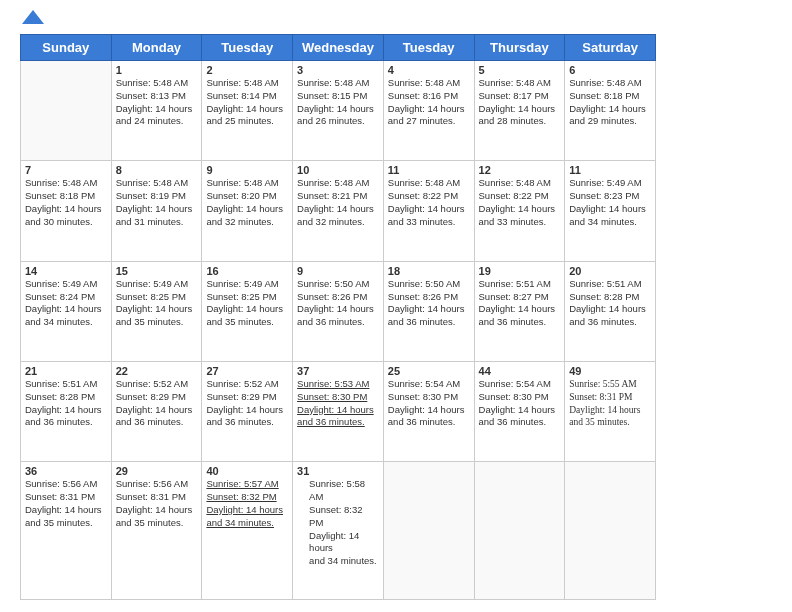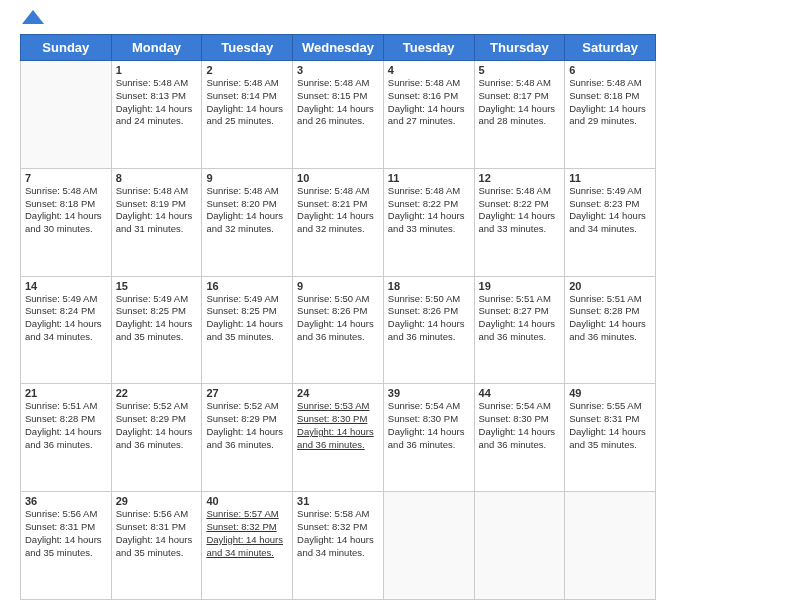--- a/index.html
+++ b/index.html
@@ -276,43 +276,43 @@
 and 36 minutes.</div>
           </td>
           <td>
             <span class="day-num">27</span>
             <div class="cell-content" style="white-space: pre-line;">Sunrise: 5:52 AM
 Sunset: 8:29 PM
 Daylight: 14 hours
 and 36 minutes.</div>
           </td>
           <td>
-            <span class="day-num">24</span>
+            <span class="day-num">37</span>
             <div class="cell-content" style="white-space: pre-line; text-decoration: underline;">Sunrise: 5:53 AM
 Sunset: 8:30 PM
 Daylight: 14 hours
 and 36 minutes.</div>
           </td>
           <td>
-            <span class="day-num">39</span>
+            <span class="day-num">25</span>
             <div class="cell-content" style="white-space: pre-line;">Sunrise: 5:54 AM
 Sunset: 8:30 PM
 Daylight: 14 hours
 and 36 minutes.</div>
           </td>
           <td>
             <span class="day-num">44</span>
             <div class="cell-content" style="white-space: pre-line;">Sunrise: 5:54 AM
 Sunset: 8:30 PM
 Daylight: 14 hours
 and 36 minutes.</div>
           </td>
           <td>
             <span class="day-num">49</span>
-            <div class="cell-content" style="white-space: pre-line;">Sunrise: 5:55 AM
+            <div class="cell-content" style="white-space: pre-line; font-family: Liberation Serif, serif;">Sunrise: 5:55 AM
 Sunset: 8:31 PM
 Daylight: 14 hours
 and 35 minutes.</div>
           </td>
         </tr>
         <tr>
           <td>
             <span class="day-num">36</span>
             <div class="cell-content" style="white-space: pre-line;">Sunrise: 5:56 AM
 Sunset: 8:31 PM
@@ -328,21 +328,21 @@
           </td>
           <td>
             <span class="day-num">40</span>
             <div class="cell-content" style="white-space: pre-line; text-decoration: underline;">Sunrise: 5:57 AM
 Sunset: 8:32 PM
 Daylight: 14 hours
 and 34 minutes.</div>
           </td>
           <td>
             <span class="day-num">31</span>
-            <div class="cell-content" style="white-space: pre-line;">Sunrise: 5:58 AM
+            <div class="cell-content" style="white-space: pre-line; margin-left: 12px;">Sunrise: 5:58 AM
 Sunset: 8:32 PM
 Daylight: 14 hours
 and 34 minutes.</div>
           </td>
           <td class="cell-empty"></td>
           <td class="cell-empty"></td>
           <td class="cell-empty"></td>
         </tr>
       </tbody>
   </table>

